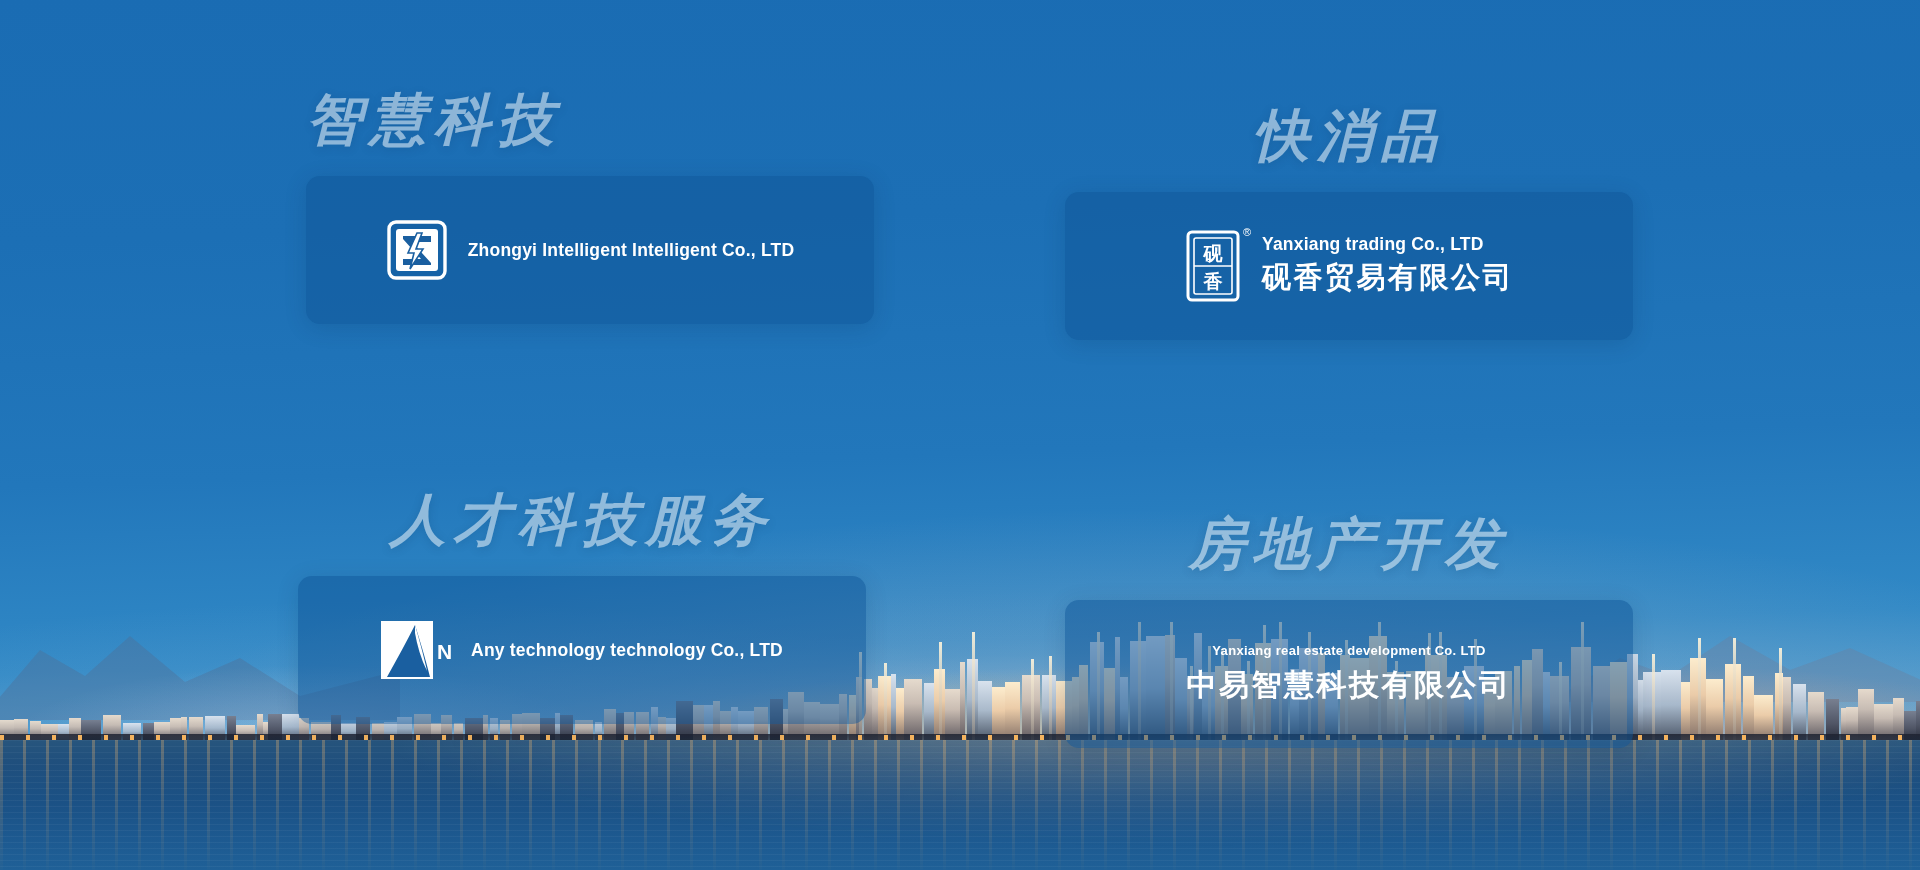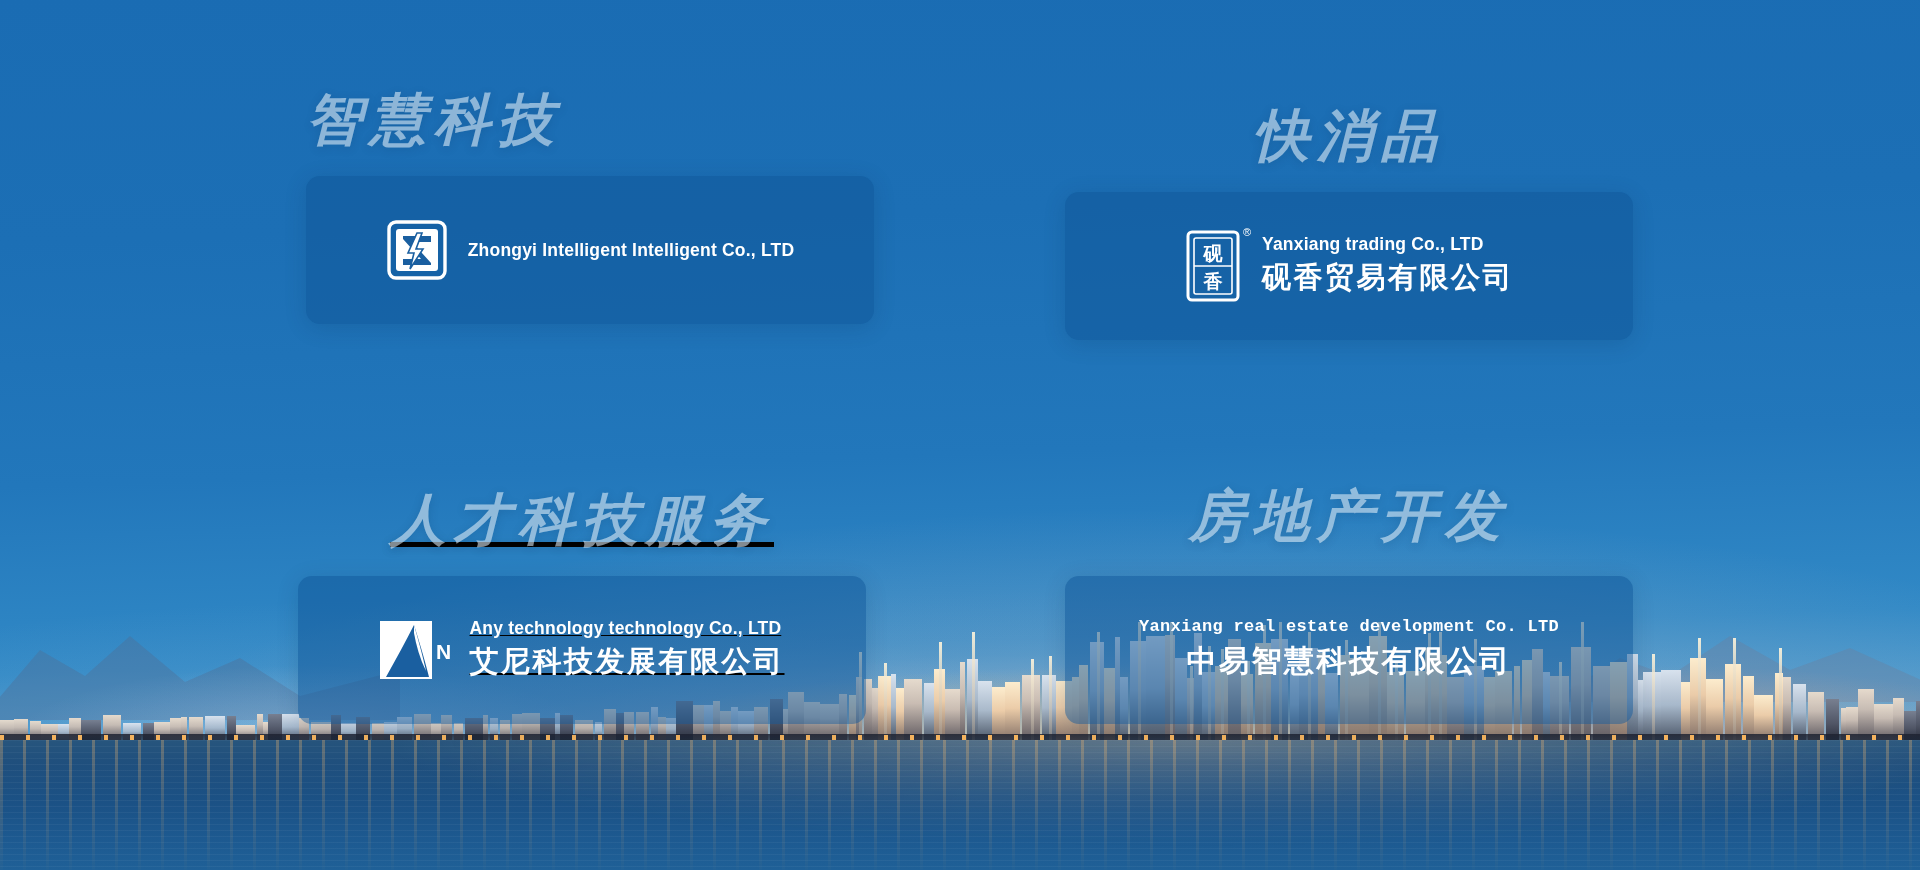--- a/index.html
+++ b/index.html
@@ -136,21 +136,21 @@
   }
   .name-cn {
     color:#ffffff;
     font-size:29px;
     font-weight:700;
     letter-spacing:2.5px;
     line-height:1.35;
     margin-top:3px;
     white-space:nowrap;
   }
-  .names.center .name-en { font-size:17px; letter-spacing:.3px; }
+  .names.center .name-en { font-size:13px; letter-spacing:.3px; }
   .names.center .name-cn { font-size:30px; margin-top:6px; }
 
   
   .logo-zhongyi { width:62px; height:62px; position:relative; }
   .logo-yanxiang { width:58px; height:74px; position:relative; }
   .logo-any { width:70px; height:62px; position:relative; }
   .reg-mark {
     position:absolute; top:-2px; right:-9px;
     color:#fff; font-size:11px; line-height:1; font-weight:400;
   }
@@ -399,41 +399,40 @@
           <span class="reg-mark">®</span>
         </div>
         <div class="names">
           <div class="name-en">Yanxiang trading Co., LTD</div>
           <div class="name-cn">砚香贸易有限公司</div>
         </div>
       </div>
     </div>
   </div>
 
-  <div class="cell" style="left:298px; top:492px;text-decoration:underline;">
+  <div class="cell" style="left:298px; top:492px;">
     <div class="section-title" style="text-align:center; width:568px;">人才科技服务</div>
     <div class="card">
       <div class="card-inner">
         <div class="logo logo-any">
           <svg width="70" height="62" viewBox="0 0 70 62">
             <rect x="0" y="2" width="52" height="58" fill="#ffffff"></rect>
             <path d="M6 58 C16 40 26 22 34 6 C39 22 44 38 49 58 Z" fill="#1a5fa0"></path>
             <path d="M34 6 C38 20 42 34 46 52 C40 40 36 26 34 14 Z" fill="#ffffff"></path>
             <text x="56" y="40" font-family="'Liberation Sans',sans-serif" font-size="21" fill="#ffffff" font-weight="700" letter-spacing="0">NY</text>
           </svg>
         </div>
         <div class="names">
           <div class="name-en">Any technology technology Co., LTD</div>
-          <div class="name-cn">艾尼科技发展有限公司</div>
         </div>
       </div>
     </div>
   </div>
 
-  <div class="cell" style="left:1065px; top:492px;font-family:Liberation Mono, monospace;">
+  <div class="cell" style="left:1065px; top:516px;">
     <div class="section-title" style="text-align:center; width:568px;">房地产开发</div>
     <div class="card">
       <div class="card-inner noLogo">
         <div class="names center">
           <div class="name-en">Yanxiang real estate development Co. LTD</div>
           <div class="name-cn">中易智慧科技有限公司</div>
         </div>
       </div>
     </div>
   </div>

